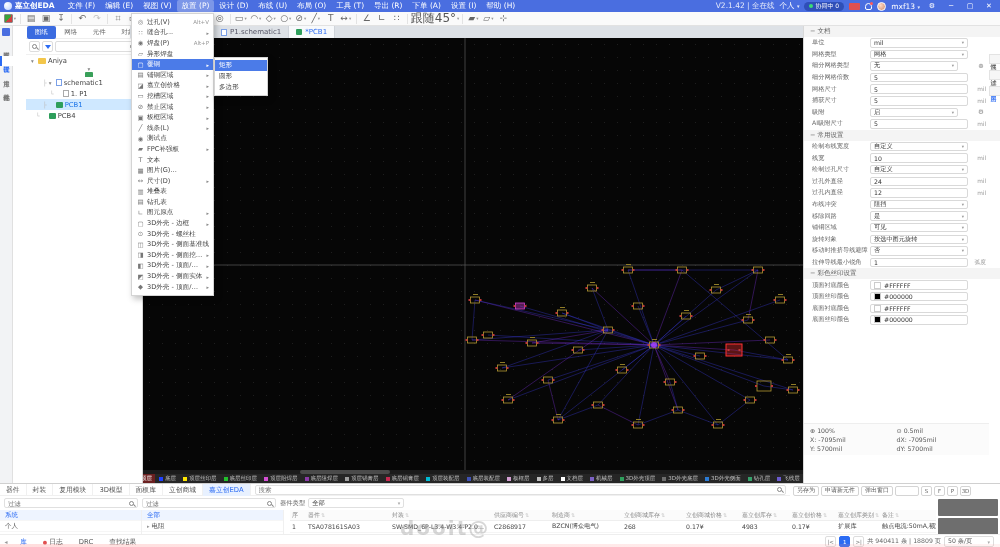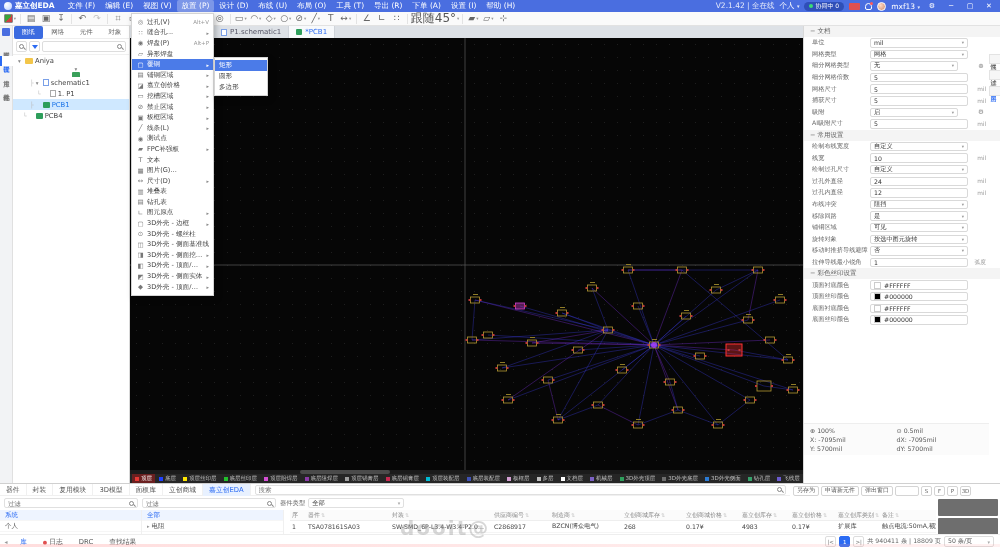--- a/index.html
+++ b/index.html
@@ -29,21 +29,21 @@
   .tbi .dar{font-size:4.5px;color:#999;margin-left:1px}
   .tbi.dim{opacity:.4}
   .tsep{width:1px;height:10px;background:#e3e3e3;margin:0 2px}
   .clrgrid{width:9px;height:9px;border-radius:1px;background:linear-gradient(135deg,#3aa23a 0 50%,#d04040 50% 100%);border:1px solid #888}
   
   #left-rail{left:0;top:26px;width:13px;height:457px;background:#f2f3f5;border-right:1px solid #e0e0e0;display:flex;flex-direction:column;align-items:center;padding-top:2px;z-index:5}
   .railic{width:8px;height:8px;background:#4a6ee0;border-radius:1px;margin-bottom:6px}
   .rtab-v{writing-mode:vertical-rl;text-orientation:upright;font-size:6.5px;color:#777;padding:5px 0;margin-bottom:4px;line-height:12px;width:13px;text-align:center}
   .rtab-v.active{color:#2b6bf3;background:#fff;border-left:2px solid #2b6bf3}
   
-  #left-panel{left:13px;top:26px;width:117px;height:457px;background:#fff;border-right:1px solid #d8d8d8;z-index:5}
+  #left-panel{left:26px;top:26px;width:117px;height:457px;background:#fff;border-right:1px solid #d8d8d8;z-index:5}
   #lp-tabs{display:flex;height:13px;border-bottom:1px solid #eee;align-items:center}
   .lptab{flex:1;text-align:center;font-size:6.5px;color:#666;height:13px;line-height:13px}
   .lptab.active{background:#3b6be0;color:#fff;border-radius:2px;margin:1px}
   #lp-search{display:flex;align-items:center;gap:2px;padding:2px 3px;border-bottom:1px solid #f0f0f0}
   .sqbtn{width:11px;height:11px;border:1px solid #ddd;border-radius:2px;display:flex;align-items:center;justify-content:center}
   .mag{width:5px;height:5px;border:1px solid #888;border-radius:50%;position:relative}
   .mag::after{content:"";position:absolute;width:3px;height:1px;background:#888;transform:rotate(45deg);right:-3px;bottom:-1px}
   .funnel{width:0;height:0;border-left:3px solid transparent;border-right:3px solid transparent;border-top:4px solid #2b6bf3}
   .lpinput{flex:1;height:11px;border:1px solid #ddd;border-radius:2px;display:flex;align-items:center;justify-content:flex-end;padding:0 3px}
   .trow{height:11px;display:flex;align-items:center;font-size:6.8px;color:#444;white-space:nowrap;overflow:hidden}

